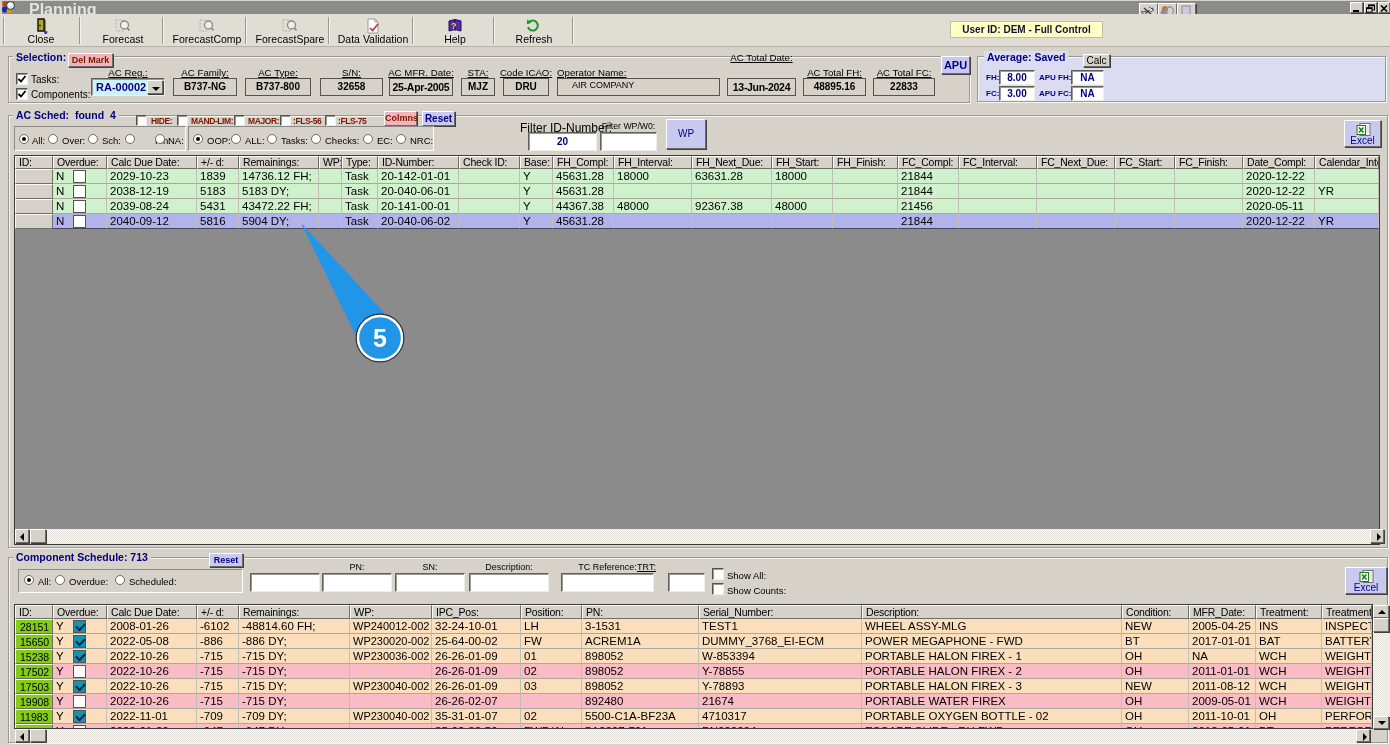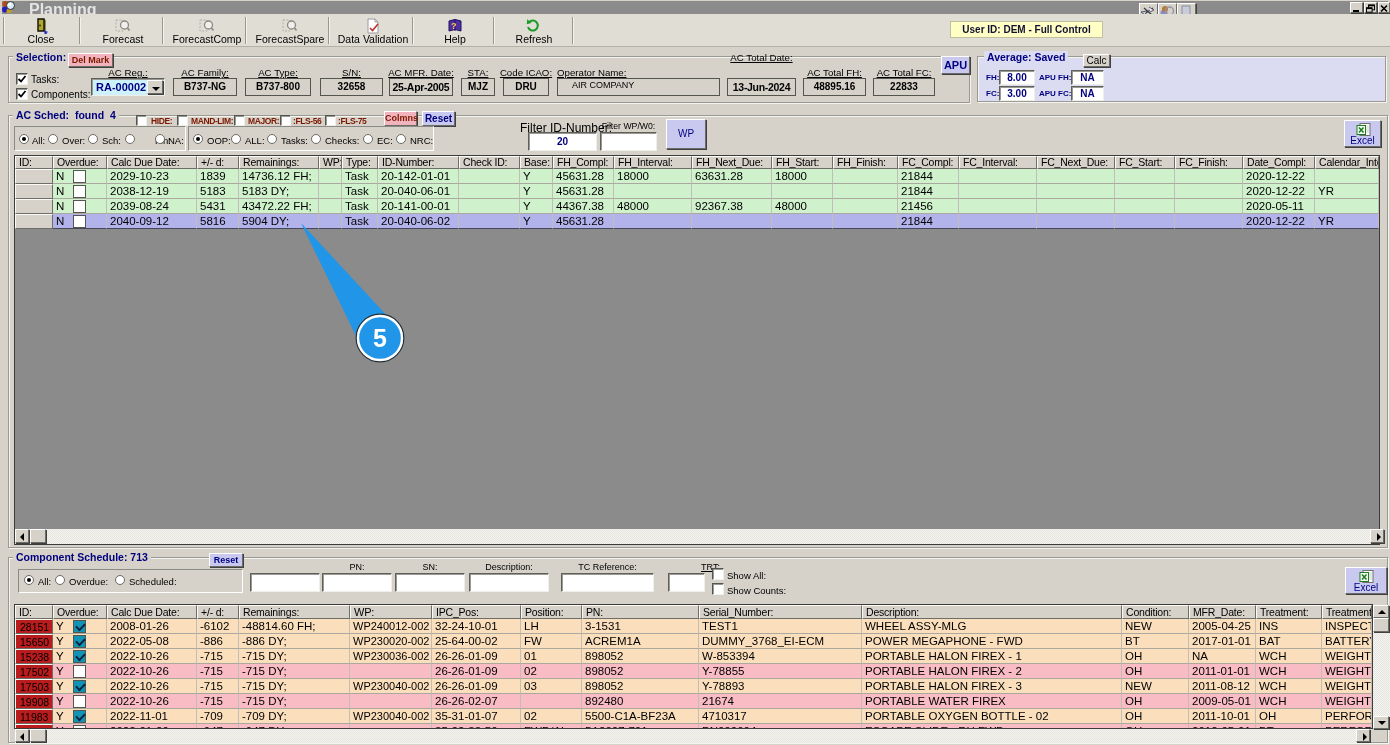--- a/index.html
+++ b/index.html
@@ -42,21 +42,21 @@
 .srow td { background:#b3b3ec; }
 .grow .idc, .srow .idc { background:#d6d2c9;padding-left:44px; }
 .srow .dc { border-bottom:1px solid #46465c; }
 .od { position:relative; }
 .od span { padding-left:0; }
 .tcb { position:absolute; left:20px; top:1px; width:13px; height:13px; background:#fff; border:1px solid #55554f; }
 .tcb.on { background:#1193b6; }
 .tcb.on::after { content:""; position:absolute; left:2px; top:2px; width:7px; height:4px; border-left:2px solid #06233c; border-bottom:2px solid #06233c; transform:rotate(-45deg); }
 .trow td { background:#fbdfbd; }
 .prow td { background:#f9bcc4; }
-.trow .idc, .prow .idc { background:#b91c1c; }
+.trow .idc, .prow .idc { background:#84cc16; }
 .sbtn { background:#d6d2c9; border:1px solid; border-color:#ffffff #6c6c66 #6c6c66 #ffffff; box-shadow:1px 1px 0 #404040; }
 .arrow { width:0; height:0; position:absolute; }
 #comptable td:nth-child(6){font-size:11px;}
 </style>
 </head>
 <body>
 
 <div class="abs" style="left:0;top:0;width:1390px;height:16px;background:#d6d2c9;"></div>
 <div class="abs" style="left:2px;top:1px;width:1386px;height:13px;background:#8b8b8b;"></div>
 <div class="abs" id="titleicon" style="left:2px;top:1px;width:13px;height:12px;">
@@ -492,21 +492,21 @@
 <div class="abs rad" style="left:55px;top:575px;"></div>
     <div class="abs rl" style="left:69px;top:576px;">Overdue:</div>
 <div class="abs rad" style="left:115px;top:575px;"></div>
     <div class="abs rl" style="left:129px;top:576px;">Scheduled:</div>
 
 <div class="abs" style="left:250px;top:576px;width:70px;text-align:center;font-size:9px;">Filter IPC Pos.:</div>
 <div class="abs" style="left:322px;top:562px;width:70px;text-align:center;font-size:9px;">PN:</div>
 <div class="abs" style="left:395px;top:562px;width:70px;text-align:center;font-size:9px;">SN:</div>
 <div class="abs" style="left:469px;top:562px;width:80px;text-align:center;font-size:9px;">Description:</div>
 <div class="abs" style="left:561px;top:562px;width:93px;text-align:center;font-size:9px;">TC Reference:</div>
-<div class="abs" style="left:692px;top:562px;width:37px;text-align:center;font-size:9px;text-decoration:underline;">TRT:</div>
+<div class="abs" style="left:628px;top:562px;width:37px;text-align:center;font-size:9px;text-decoration:underline;">TRT:</div>
 
 <div class="abs inp" style="left:250px;top:573px;width:70px;height:19px;"></div>
 <div class="abs inp" style="left:322px;top:573px;width:70px;height:19px;"></div>
 <div class="abs inp" style="left:395px;top:573px;width:70px;height:19px;"></div>
 <div class="abs inp" style="left:469px;top:573px;width:80px;height:19px;"></div>
 <div class="abs inp" style="left:561px;top:573px;width:93px;height:19px;"></div>
 <div class="abs inp" style="left:668px;top:573px;width:37px;height:19px;"></div>
 <div class="abs cb" style="left:712px;top:568px;"></div>
 <div class="abs" style="left:727px;top:570px;font-size:9.5px;">Show All:</div>
 <div class="abs cb" style="left:712px;top:583px;"></div>

